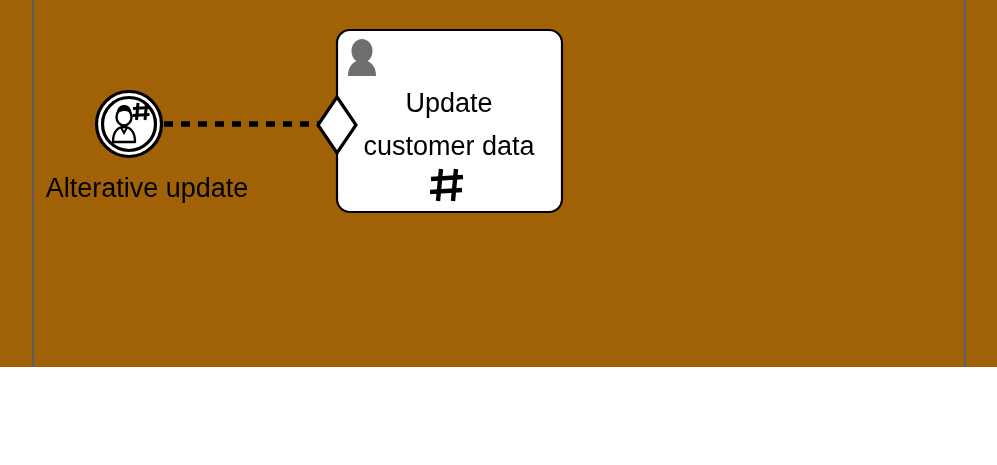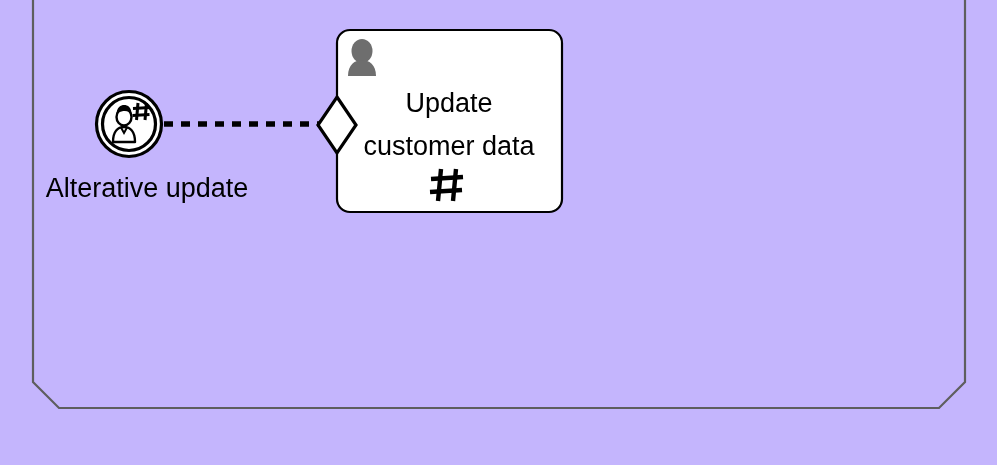--- a/index.html
+++ b/index.html
@@ -6,22 +6,22 @@
     margin: 0;
     padding: 0;
     background: #ffffff;
   }
   body {
     font-family: "Liberation Sans", sans-serif;
   }
   #canvas {
     position: relative;
     width: 997px;
-    height: 465px;
-    background: #c4b5fd;
+    height: 367px;
+    background: #a16207;
     overflow: hidden;
   }
   #diagram-svg {
     position: absolute;
     left: 0;
     top: 0;
     width: 997px;
     height: 465px;
     display: block;
   }

